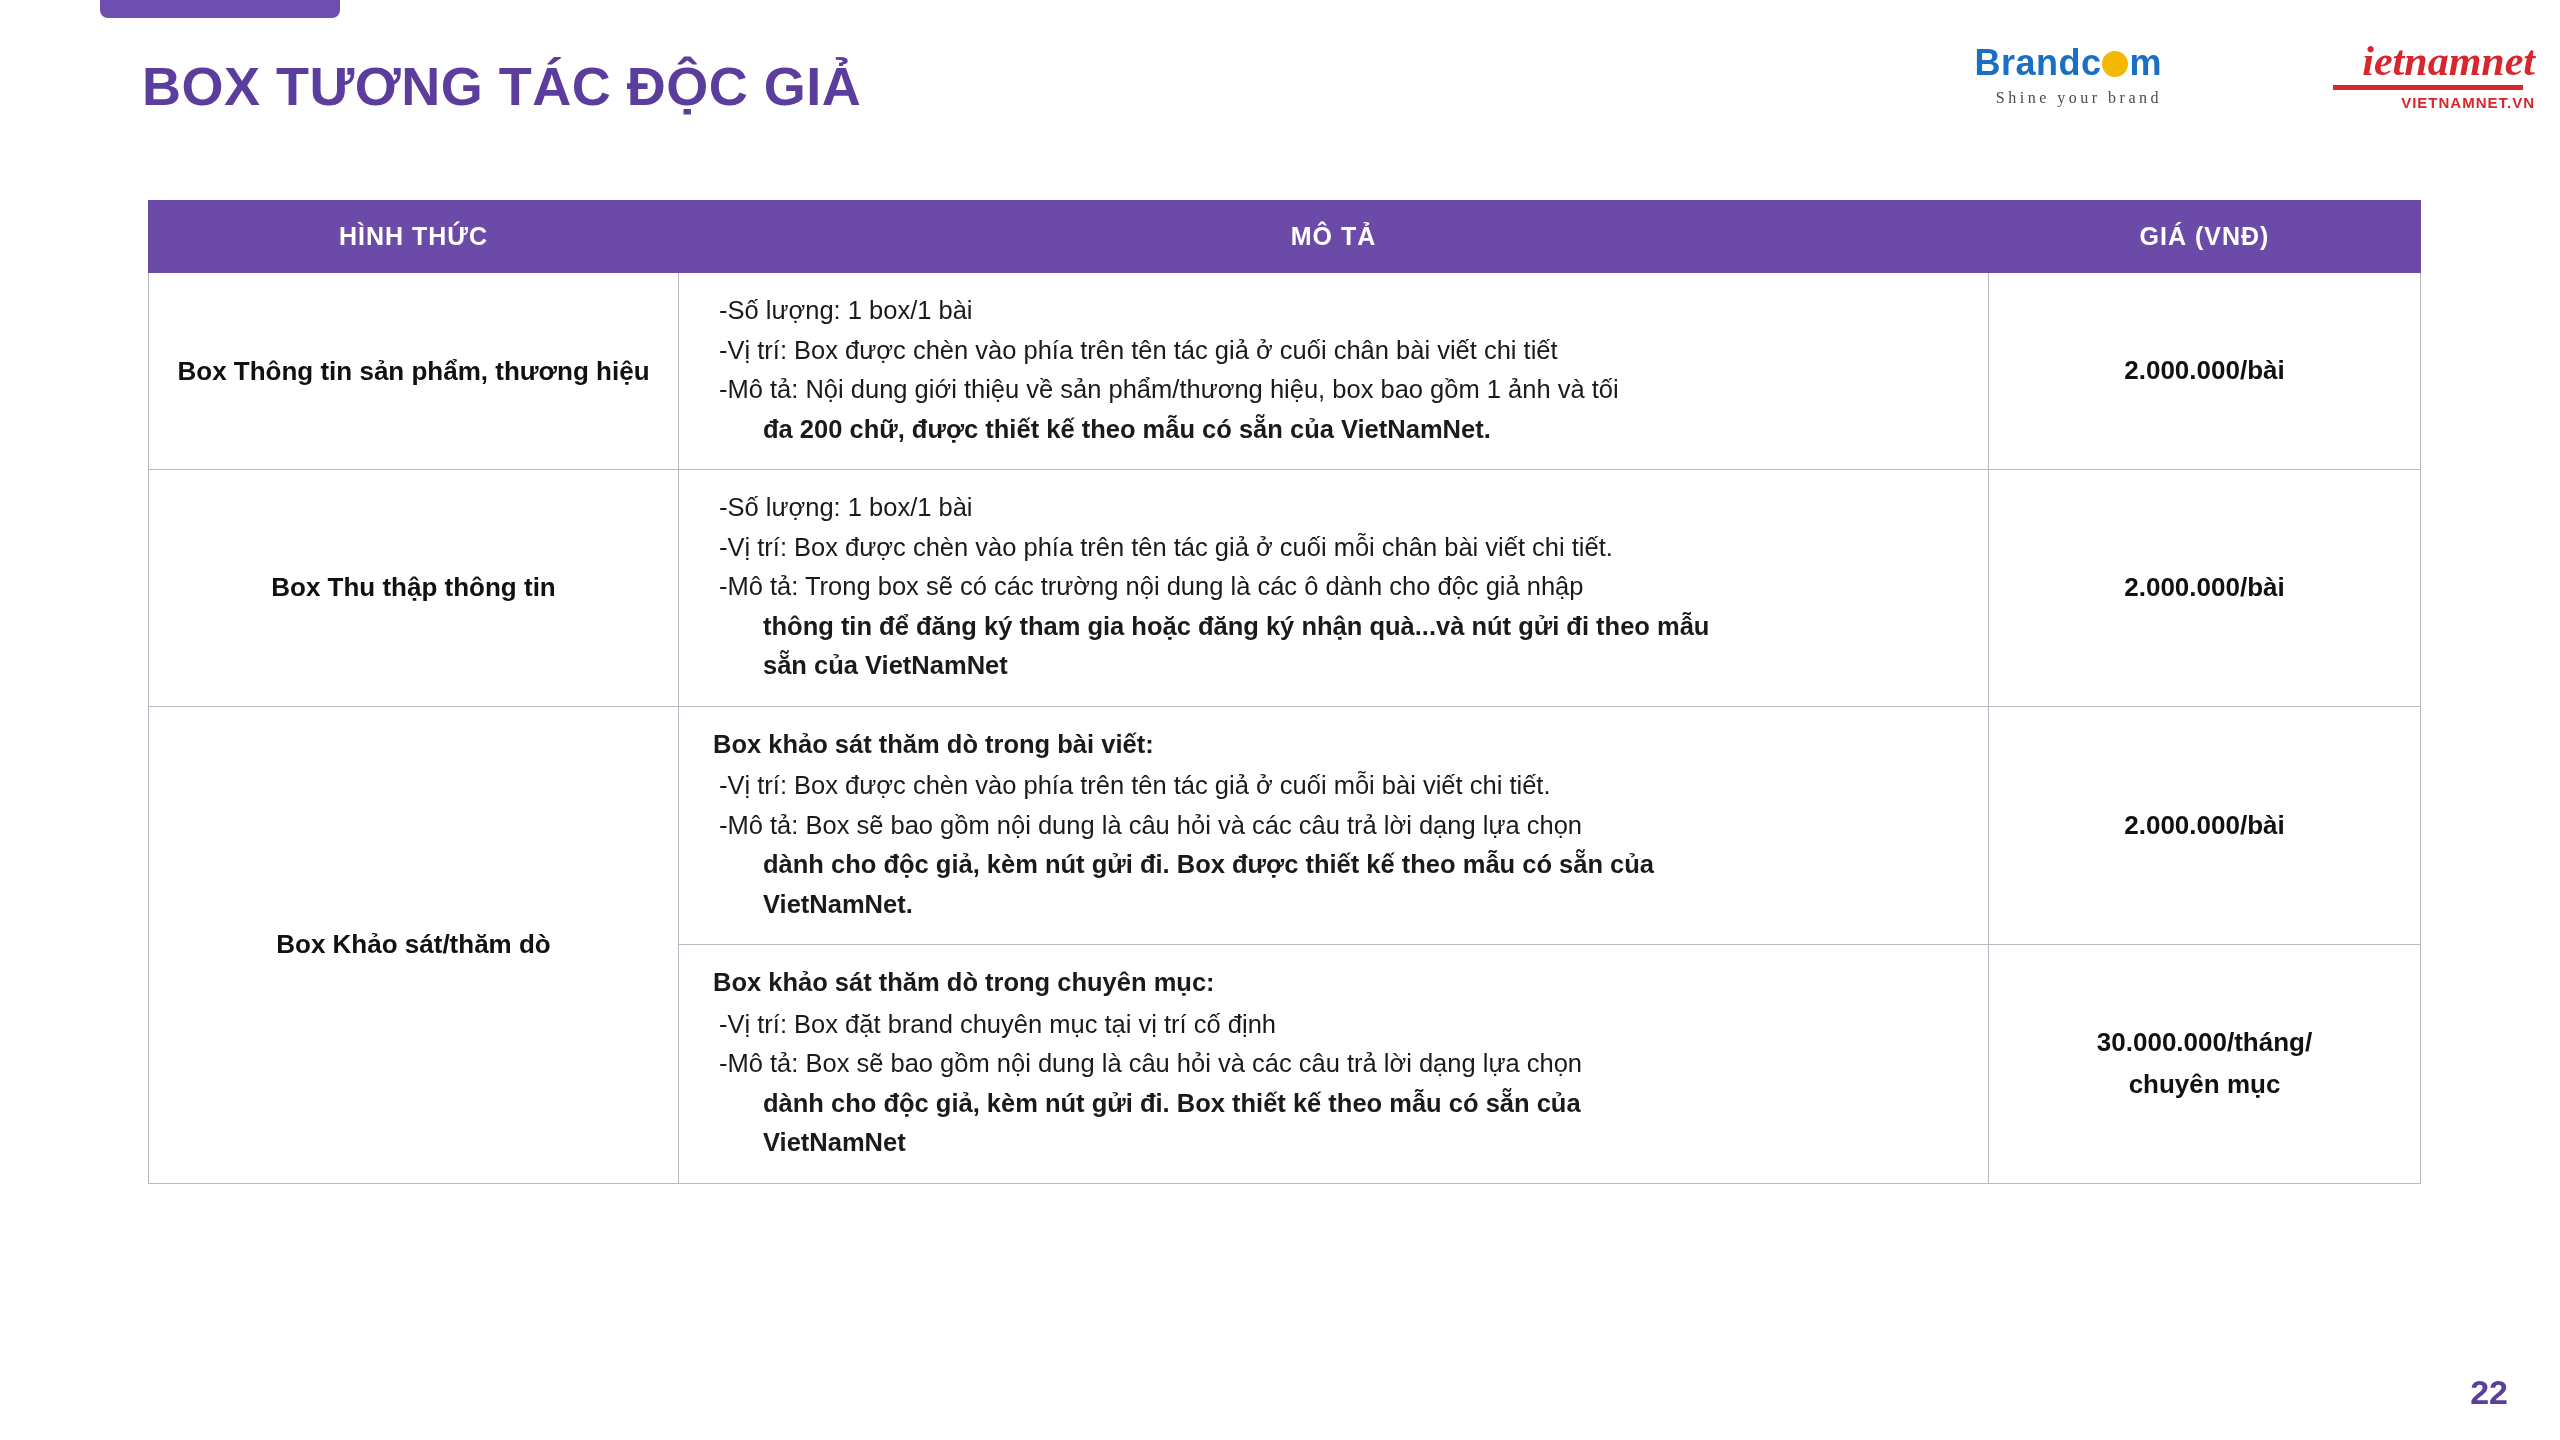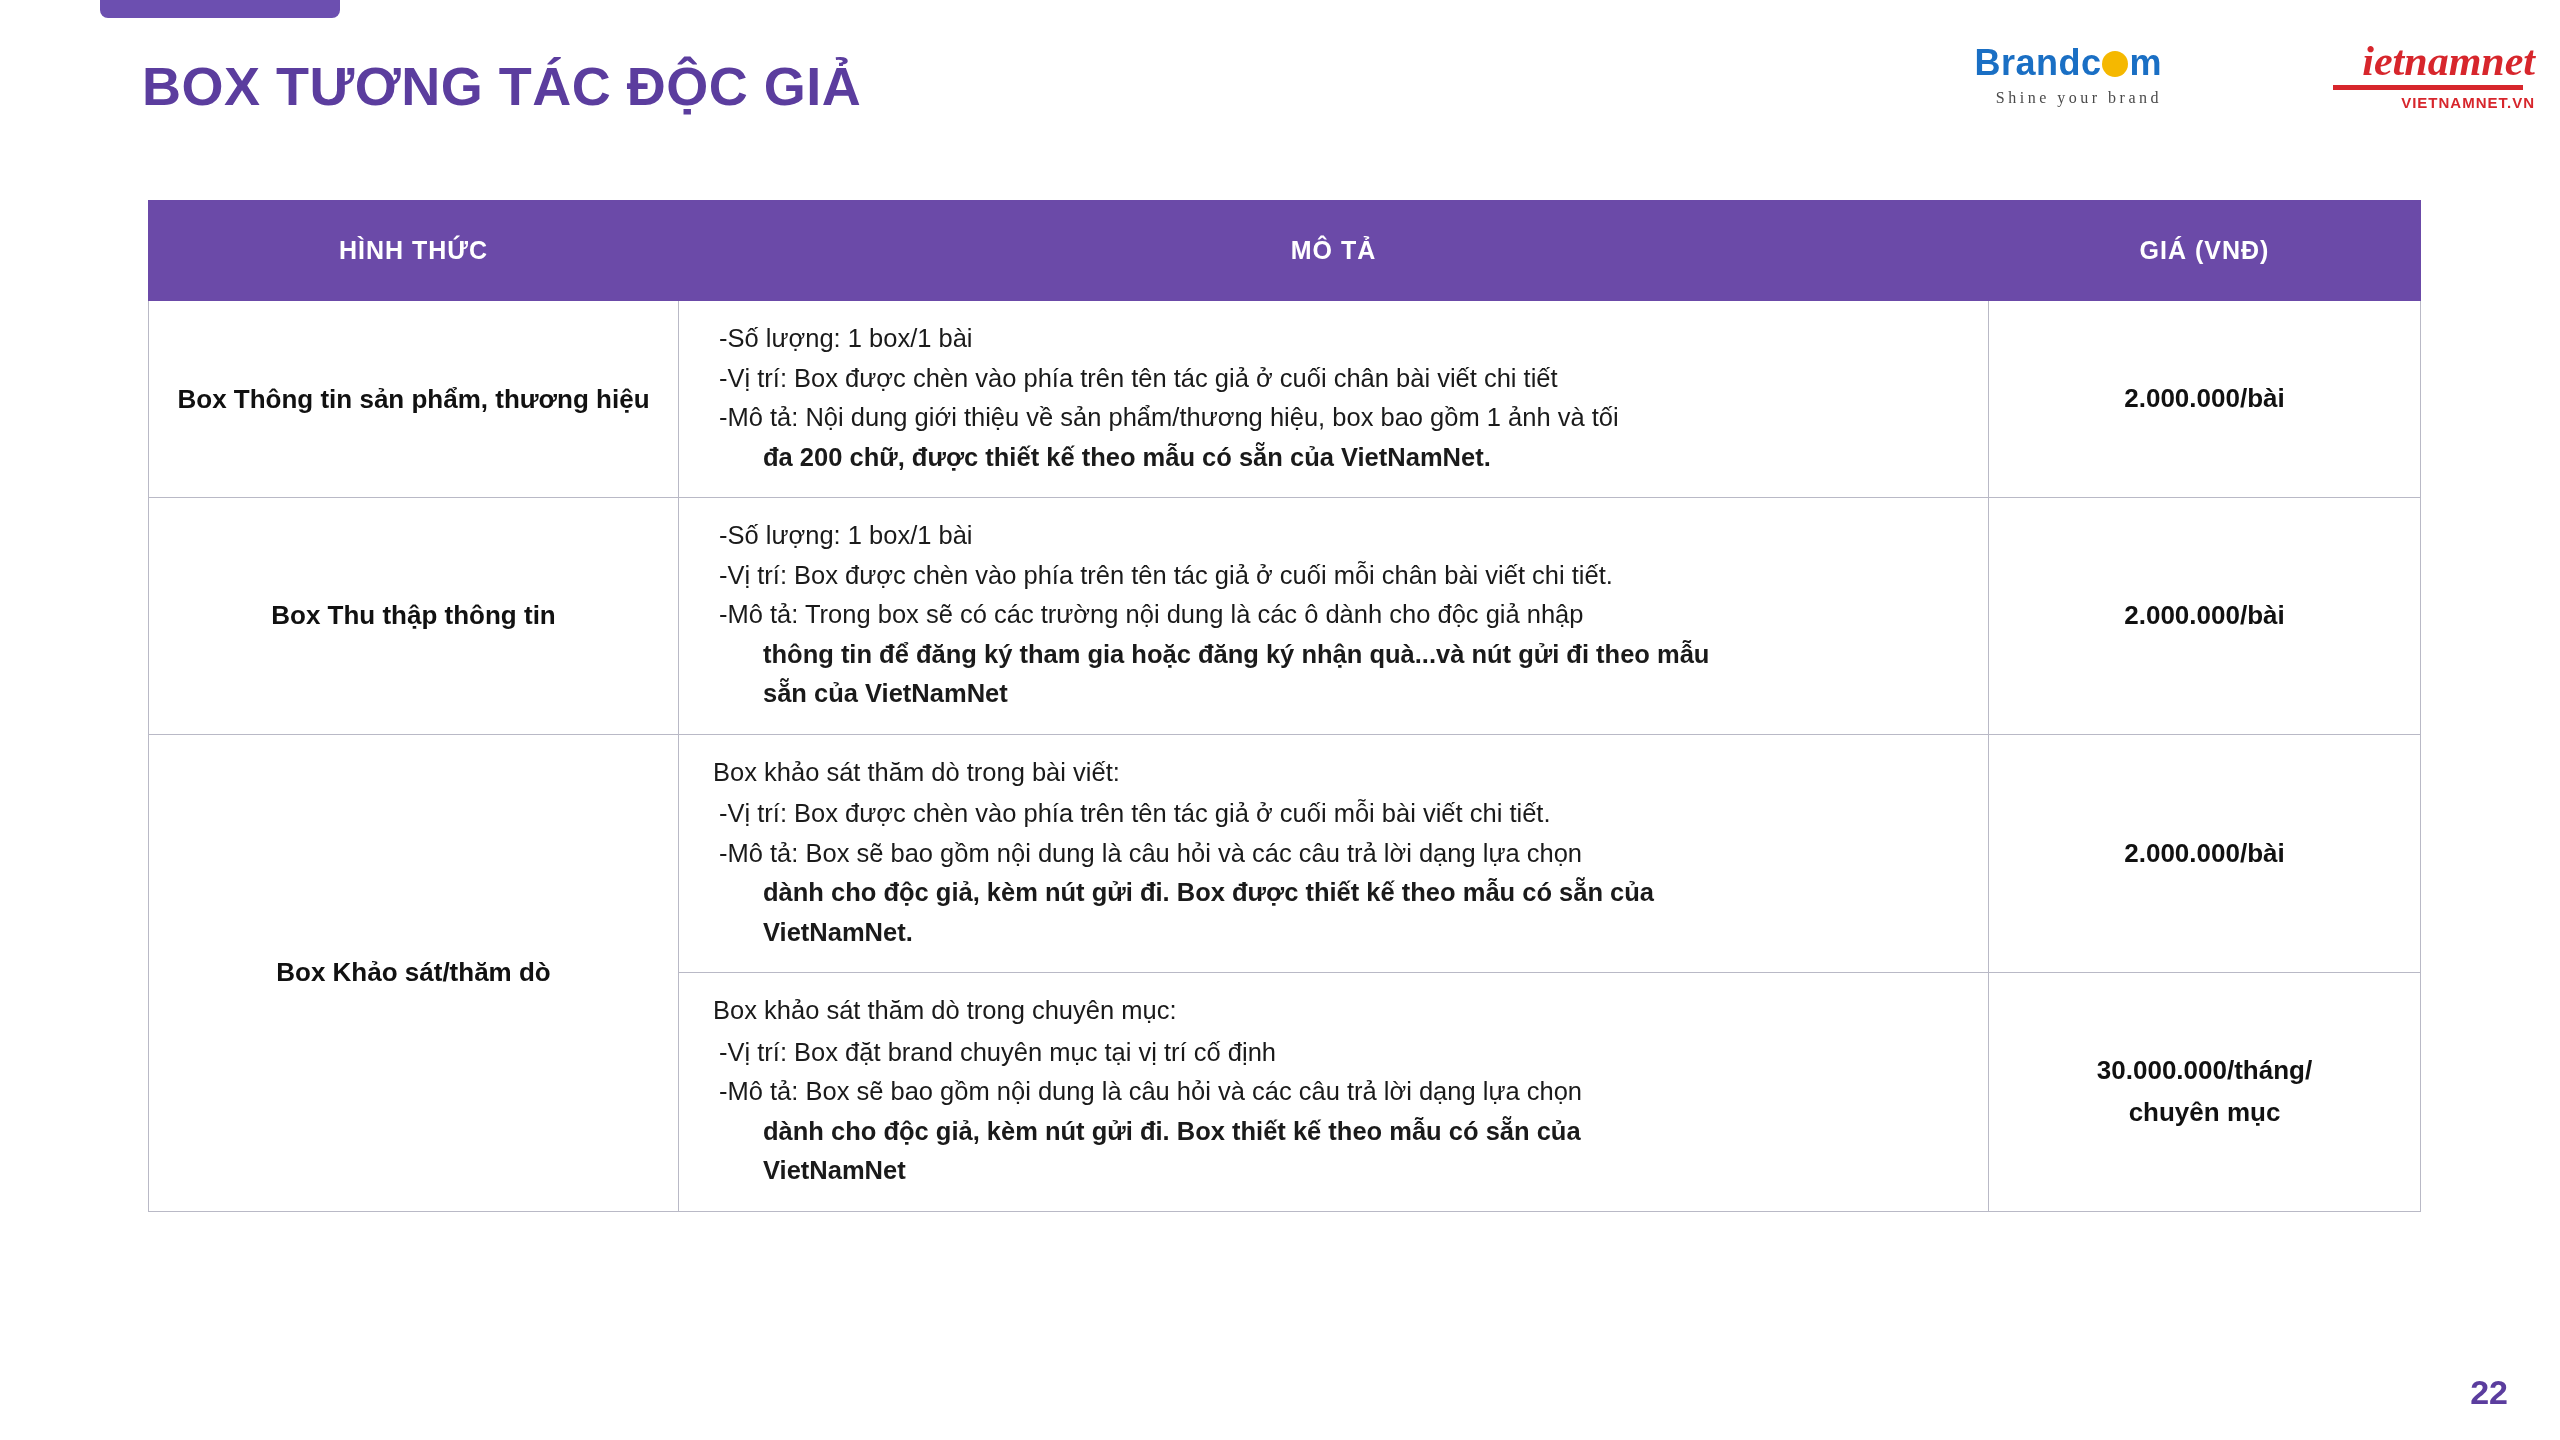--- a/index.html
+++ b/index.html
@@ -118,21 +118,21 @@
     width: 2272px;
     border-collapse: collapse;
     table-layout: fixed;
   }
   table.main-table th {
     background: #6b4aa8;
     color: #ffffff;
     font-size: 25px;
     font-weight: bold;
     letter-spacing: 1px;
-    height: 100px;
+    height: 72px;
     border: 1px solid #6b4aa8;
     text-align: center;
     vertical-align: middle;
   }
   table.main-table td {
     border: 1px solid #b9b9c6;
     vertical-align: middle;
     background: #ffffff;
   }
   td.form-cell {
@@ -161,21 +161,21 @@
   .desc-line {
     padding-left: 34px;
     text-indent: -20px;
   }
   .desc-line.cont {
     padding-left: 58px;
     text-indent: 0;
     font-weight: bold;
   }
   .desc-head {
-    font-weight: normal;
+    font-weight: bold;
     padding-left: 8px;
     margin-bottom: 2px;
   }
 
   .page-number {
     position: absolute;
     right: 52px;
     bottom: 28px;
     font-size: 34px;
     font-weight: bold;

